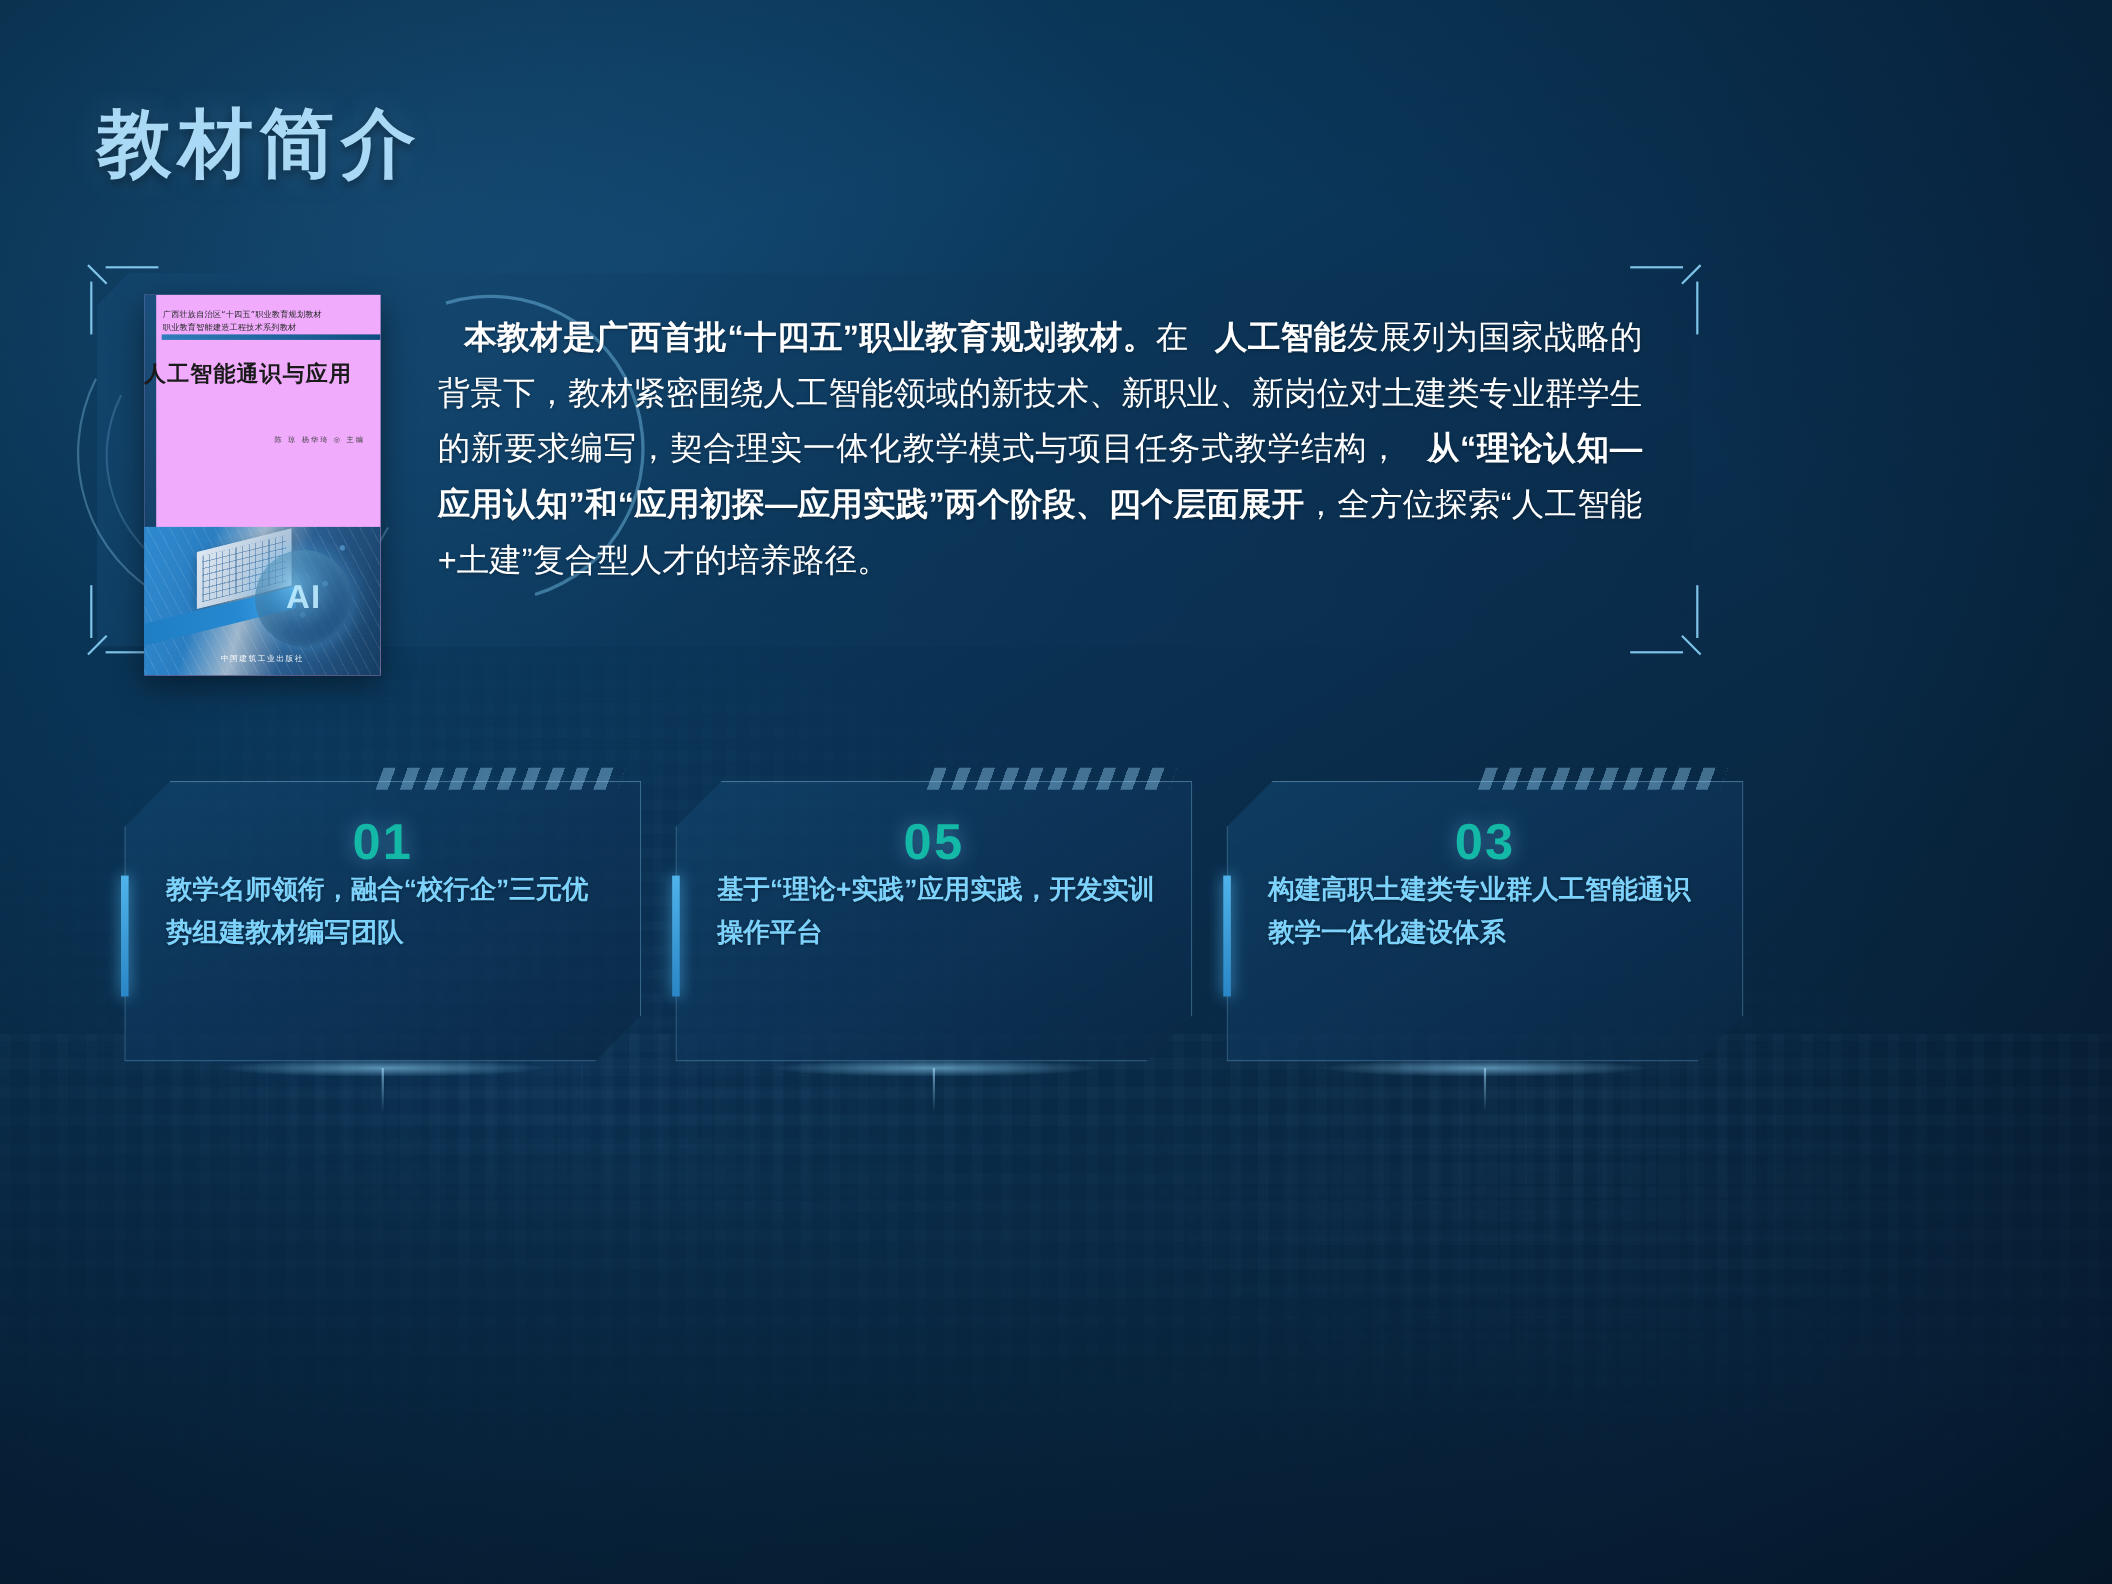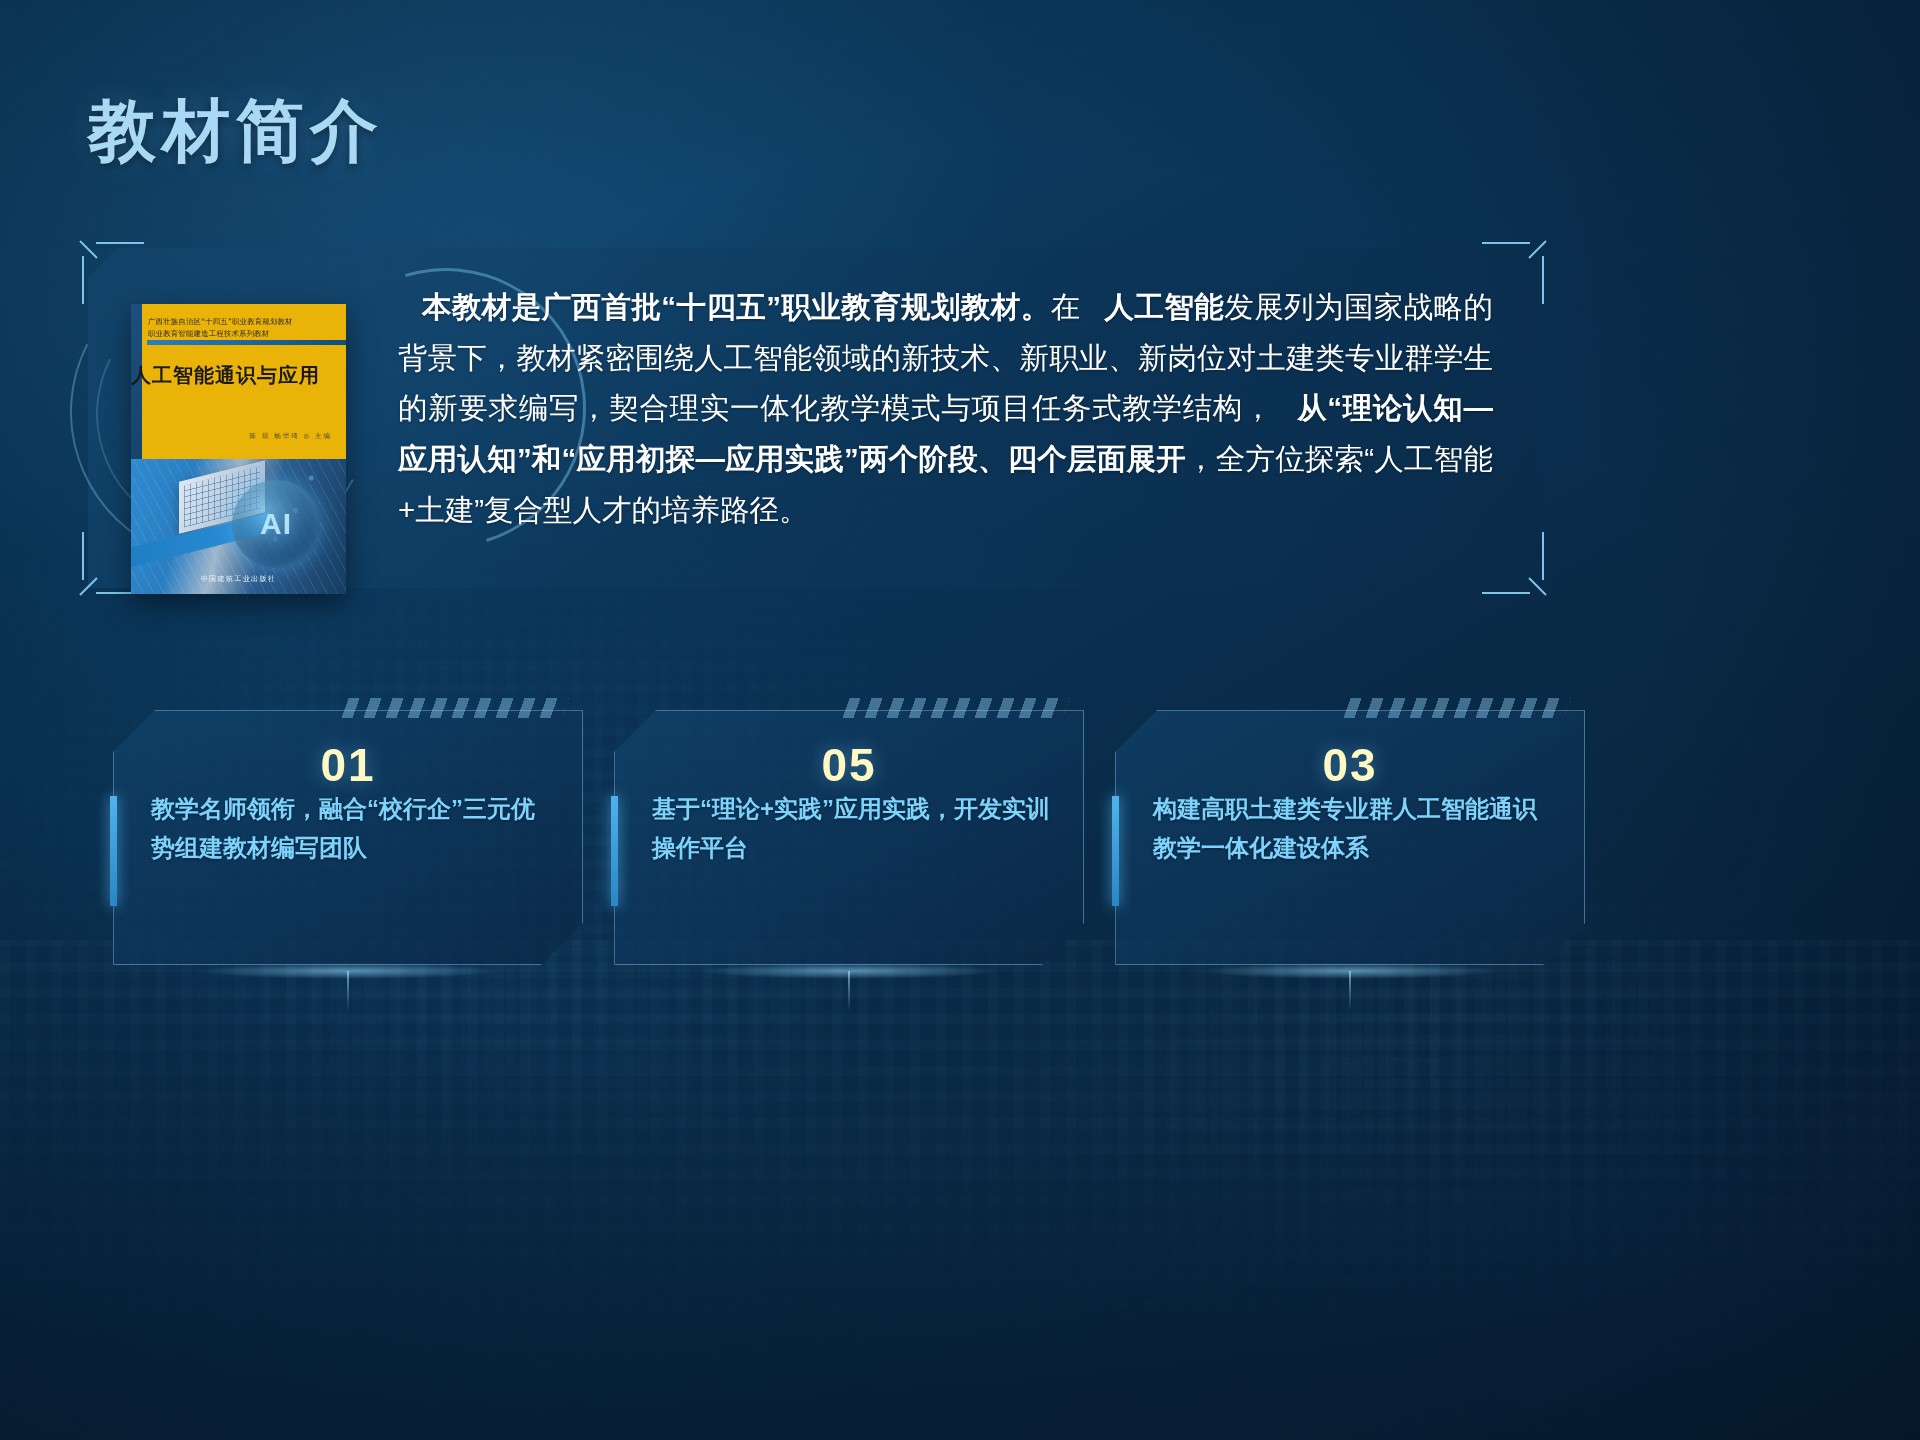--- a/index.html
+++ b/index.html
@@ -92,25 +92,24 @@
   .arc1{ left:-18px; top:14px; width:300px; height:300px; transform:rotate(-18deg); }
   .arc2{ left:8px; top:44px; width:244px; height:244px; border-color:rgba(140,205,240,0.22); border-right-color:transparent; border-top-color:transparent; transform:rotate(-18deg);}
   .arcR{
     position:absolute; left:218px; top:20px; width:280px; height:280px;
     border:3px solid rgba(120,195,235,0.45); border-radius:50%;
     border-left-color:transparent; border-bottom-color:transparent; transform:rotate(28deg);
   }
 
   
   .book{
-    position:absolute; left:43px; top:20px; width:215px; height:290px;
-    background:#eab308;
+    position:absolute; left:43px; top:20px; width:215px; height:346px;
+    background:#f0abfc;
     box-shadow:0 10px 28px rgba(0,0,0,0.45);
     overflow:hidden;
-    margin-top:36px;
   }
   .book-spine{ position:absolute; left:0; top:0; width:11px; height:100%;
     background:linear-gradient(180deg,#1c4f7c,#123a5e); }
   .book-top-rule{
     position:absolute; left:16px; top:36px; right:0; height:5px;
     background:linear-gradient(90deg,#2e7ebb,#0f4d80);
   }
   .book-head{
     position:absolute; left:17px; top:12px; right:6px;
     font-size:7.4px; line-height:1.65; color:#2a2a2a; letter-spacing:.2px;
@@ -194,21 +193,21 @@
     box-shadow:0 0 14px rgba(80,180,235,0.8);
   }
   .card-ticks{
     position:absolute; right:18px; top:-12px; width:220px; height:20px;
     background:repeating-linear-gradient(90deg, rgba(150,210,245,0.55) 0 11px, rgba(0,0,0,0) 11px 22px);
     transform:skewX(-20deg);
     opacity:.75;
   }
   .card-num{
     position:absolute; left:0; right:0; top:28px; text-align:center;
-    font-size:46px; font-weight:bold; color:#fef9c3; letter-spacing:2px;
+    font-size:46px; font-weight:bold; color:#14b8a6; letter-spacing:2px;
     text-shadow:0 0 18px rgba(120,200,245,0.45);
   }
   .card-text{
     position:absolute; left:38px; right:30px; top:80px;
     font-size:24px; font-weight:bold; line-height:1.62; color:#7dd3fc;
     text-shadow:0 1px 3px rgba(0,0,0,.4);
   }
   .card-glow{
     position:absolute; left:50%; transform:translateX(-50%); bottom:-14px;
     width:300px; height:16px;

